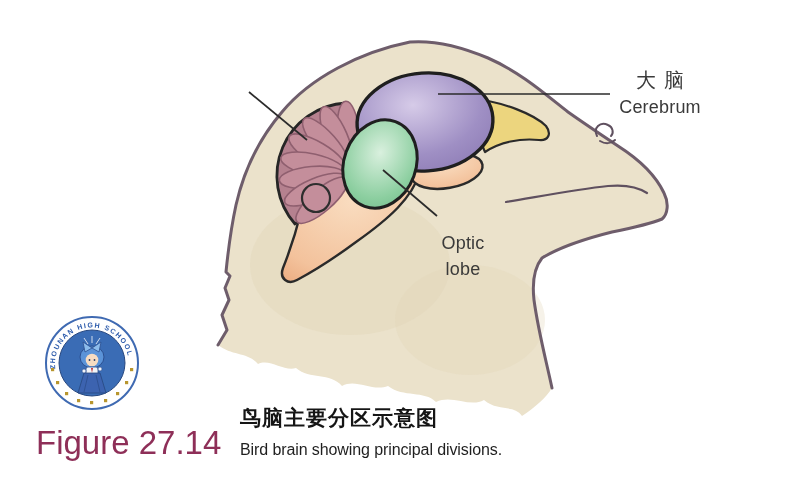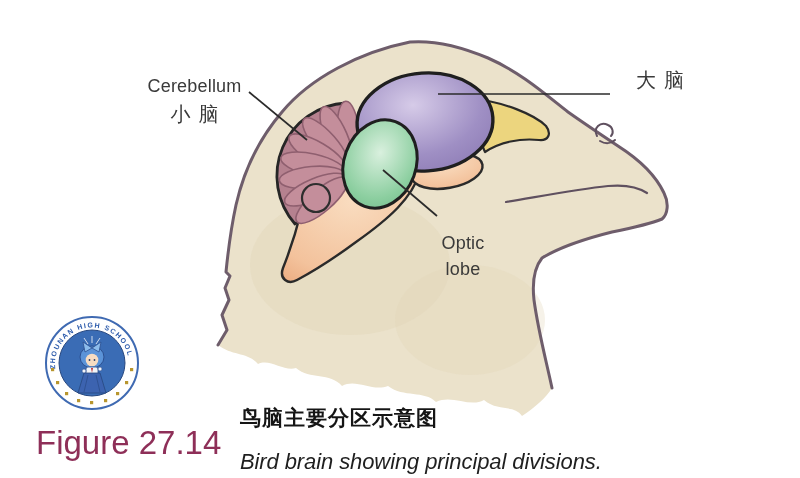--- a/index.html
+++ b/index.html
@@ -15,21 +15,21 @@
   .lbl-cerebrum{left:608px;top:62px;width:104px;}
   .lbl-cerebrum .zh{margin-top:5px;margin-bottom:1px;}
   .lbl-cerebrum .en{letter-spacing:.2px;}
   .lbl-optic{left:423px;top:206px;width:80px;margin-top:24px;}
   .lbl-optic .en{line-height:1.45;}
   .caption-figure{
     position:absolute;left:36px;top:424px;font-size:33px;color:#8e2f58;letter-spacing:0;
   }
   .caption-block{position:absolute;left:240px;top:404px;width:420px;}
   .caption-zh{font-size:21px;font-weight:bold;color:#151515;letter-spacing:1px;}
-  .caption-en{font-size:22px;color:#1f1f1f;margin-top:17px;letter-spacing:-0.1px;font-style:italic;}
+  .caption-en{font-size:16px;color:#1f1f1f;margin-top:9px;letter-spacing:-0.1px;}
   .logo-wrap{position:absolute;left:42px;top:313px;width:100px;height:100px;}
 </style>
 </head>
 <body>
 
 <div class="stage">
 
   <svg class="art" viewBox="0 0 800 478">
     <defs>
       <radialGradient id="gradCerebrum" cx="0.42" cy="0.32" r="0.85">
@@ -100,27 +100,24 @@
     <path fill="none" stroke="#5f505f" stroke-width="2.2" stroke-linecap="round" d="M 506,202 C 542,196 578,189 608,186 C 624,184.5 638,187 647,193"></path>
 
     <path fill="none" stroke="#5f505f" stroke-width="2" stroke-linecap="round" d="M 597,136 C 593,128 600,121 608,125 C 613,127 614,133 611,136"></path>
     <path fill="none" stroke="#5f505f" stroke-width="2" stroke-linecap="round" d="M 600,141 C 605,144 611,144 615,140"></path>
 
     <line x1="249" y1="92" x2="307" y2="140" stroke-width="1.7" stroke="#2b2b2b"></line>
     <line x1="438" y1="94" x2="610" y2="94" stroke-width="1.7" stroke="#2b2b2b"></line>
     <line x1="383" y1="170" x2="437" y2="216" stroke-width="1.7" stroke="#2b2b2b"></line>
   </svg>
 
-  <div class="lbl lbl-cerebellum">
-    <div class="en">Cerebellum</div>
-    <div class="zh">小脑</div>
-  </div>
 
   <div class="lbl lbl-cerebrum">
     <div class="zh">大脑</div>
+    <div class="en">Cerebrum</div>
   </div>
 
   <div class="lbl lbl-optic">
     <div class="en">Optic lobe</div>
   </div>
 
   <div class="logo-wrap">
     <svg viewBox="0 0 100 100" width="100" height="100">
       <circle cx="50" cy="50" r="46" fill="#ffffff" stroke="#3f6ab2" stroke-width="2"></circle>
       <circle cx="50" cy="50" r="33" stroke="#27477f" stroke-width="1" fill="#3a6cb5"></circle>

